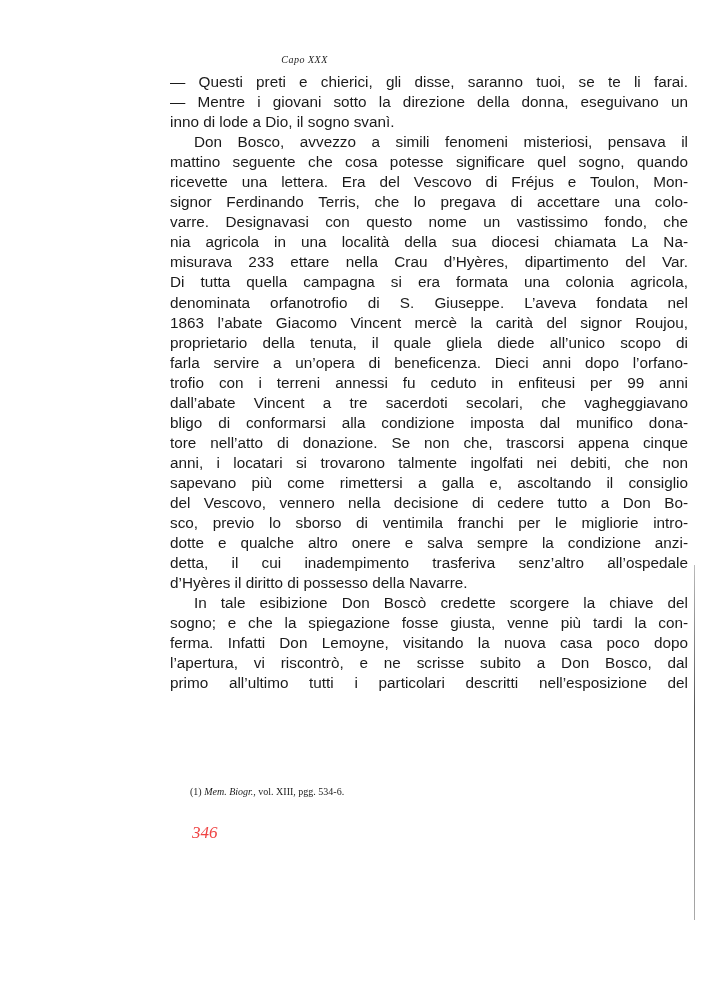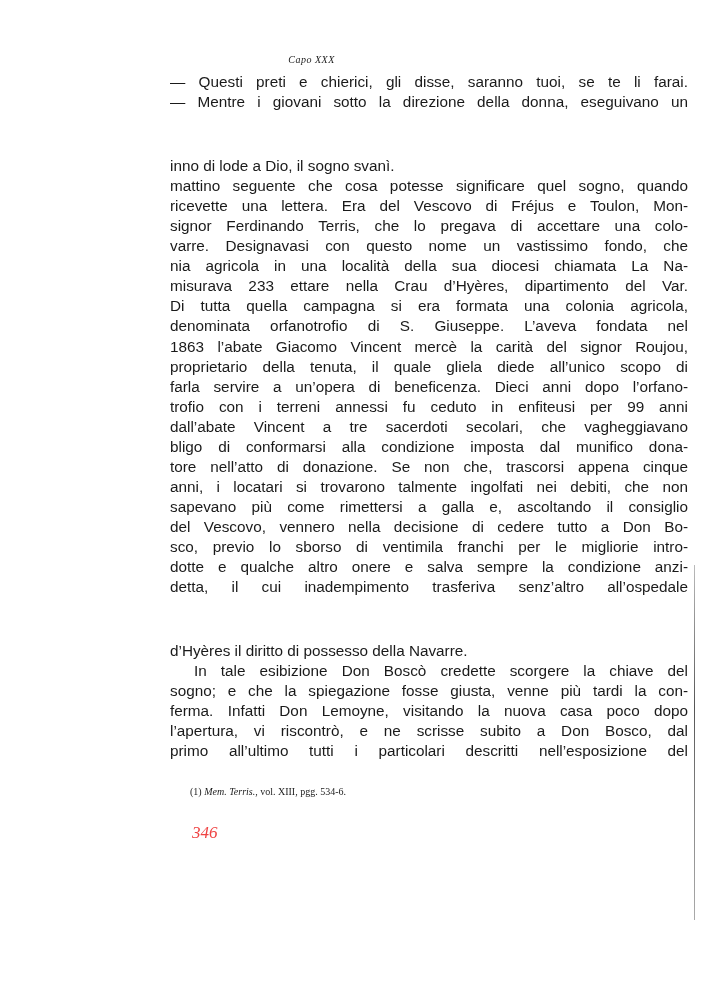--- a/index.html
+++ b/index.html
@@ -1,30 +1,30 @@
 <!DOCTYPE html>
 <html><head>
 <meta charset="utf-8">
 <style>
   html, body { margin: 0; padding: 0; }
   body {
     width: 710px; height: 987px; background: #ffffff; position: relative; overflow: hidden;
     font-family: "DejaVu Serif", "Liberation Serif", serif; color: #1a1a1a;
   }
   .header {
-    position: absolute; top: 54px; left: 7px; width: 609px; text-align: center;
+    position: absolute; top: 54px; left: 0; width: 609px; text-align: center;
     font-style: italic; font-size: 10px; letter-spacing: 0.5px; color: #222;
     font-family: "Liberation Serif", serif;
   }
   .body-text {
     position: absolute; top: 72px; left: 170px; width: 518px;
     font-family: Liberation Sans, sans-serif; font-size: 15.3px; line-height: 20.05px;
   }
   .line { display: block; white-space: nowrap; text-align: justify; text-align-last: justify; height: 20.05px; }
-  .line.last { text-align-last: left; margin-top: 44px; }
+  .line.last { text-align-last: left; }
   .line.indent { padding-left: 24px; }
   .footnote {
     position: absolute; top: 786px; left: 190px;
     font-family: "Liberation Serif", serif; font-size: 10px; color: #222;
   }
   .footnote i { font-style: italic; }
   .page-number {
     position: absolute; top: 823px; left: 192px;
     font-family: "Liberation Serif", serif; font-style: italic; font-size: 17px; color: #ef4444;
   }
@@ -35,20 +35,21 @@
 </style>
 </head>
 <body>
 
 <div class="header">Capo XXX</div>
 
 <div class="body-text" id="body-text">
     <span class="line">— Questi preti e chierici, gli disse, saranno tuoi, se te li farai.</span>
     <span class="line">— Mentre i giovani sotto la direzione della donna, eseguivano un</span>
     <span class="line last">inno di lode a Dio, il sogno svanì.</span>
+    <span class="line indent">Don Bosco, avvezzo a simili fenomeni misteriosi, pensava il</span>
     <span class="line">mattino seguente che cosa potesse significare quel sogno, quando</span>
     <span class="line">ricevette una lettera. Era del Vescovo di Fréjus e Toulon, Mon-</span>
     <span class="line">signor Ferdinando Terris, che lo pregava di accettare una colo-</span>
     <span class="line">varre. Designavasi con questo nome un vastissimo fondo, che</span>
     <span class="line">nia agricola in una località della sua diocesi chiamata La Na-</span>
     <span class="line">misurava 233 ettare nella Crau d’Hyères, dipartimento del Var.</span>
     <span class="line">Di tutta quella campagna si era formata una colonia agricola,</span>
     <span class="line">denominata orfanotrofio di S. Giuseppe. L’aveva fondata nel</span>
     <span class="line">1863 l’abate Giacomo Vincent mercè la carità del signor Roujou,</span>
     <span class="line">proprietario della tenuta, il quale gliela diede all’unico scopo di</span>
@@ -66,18 +67,18 @@
     <span class="line last">d’Hyères il diritto di possesso della Navarre.</span>
     <span class="line indent">In tale esibizione Don Boscò credette scorgere la chiave del</span>
     <span class="line">sogno; e che la spiegazione fosse giusta, venne più tardi la con-</span>
     <span class="line">ferma. Infatti Don Lemoyne, visitando la nuova casa poco dopo</span>
     <span class="line">l’apertura, vi riscontrò, e ne scrisse subito a Don Bosco, dal</span>
     <span class="line">primo all’ultimo tutti i particolari descritti nell’esposizione del</span>
   </div>
 
 <div class="footnote">
   <span>(1)</span>
-  <i>Mem. Terris.</i><span>, vol. XIII, pgg. 534-6.</span>
+  <i>Mem. Biogr.</i><span>, vol. XIII, pgg. 534-6.</span>
 </div>
 
 <div class="page-number">346</div>
 
 <div class="edge-mark"></div>
 
 </body></html>

